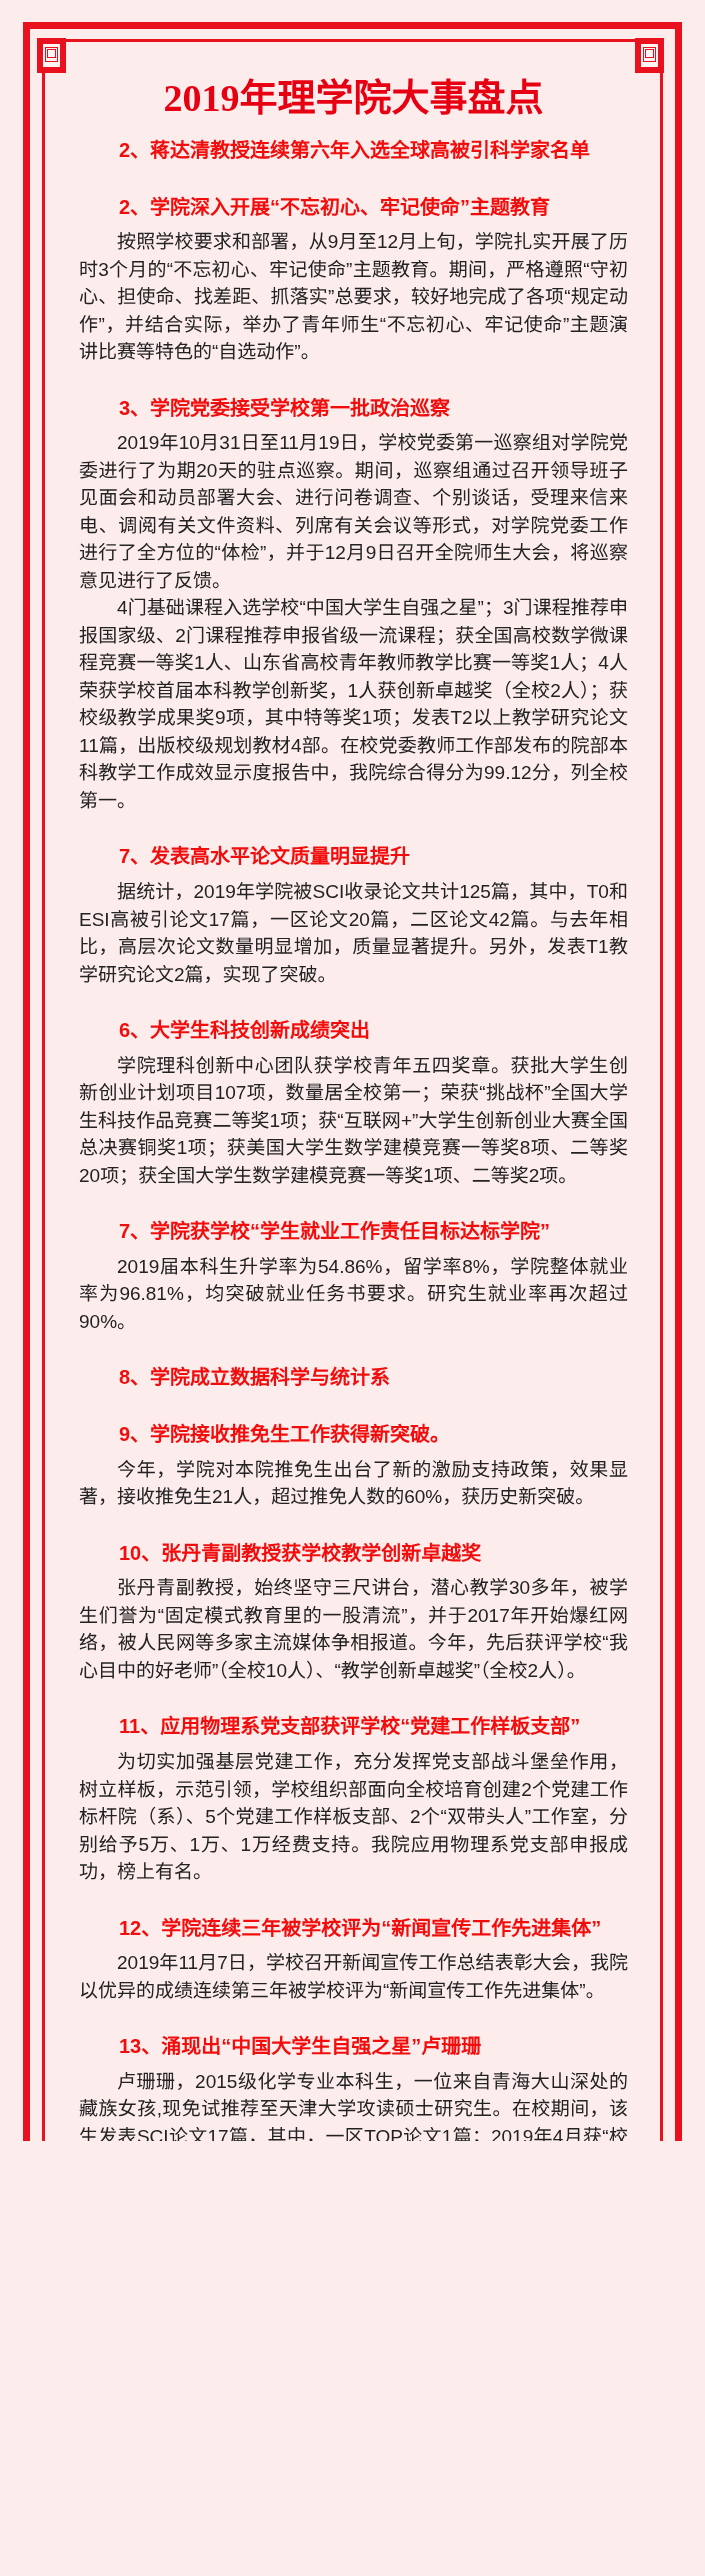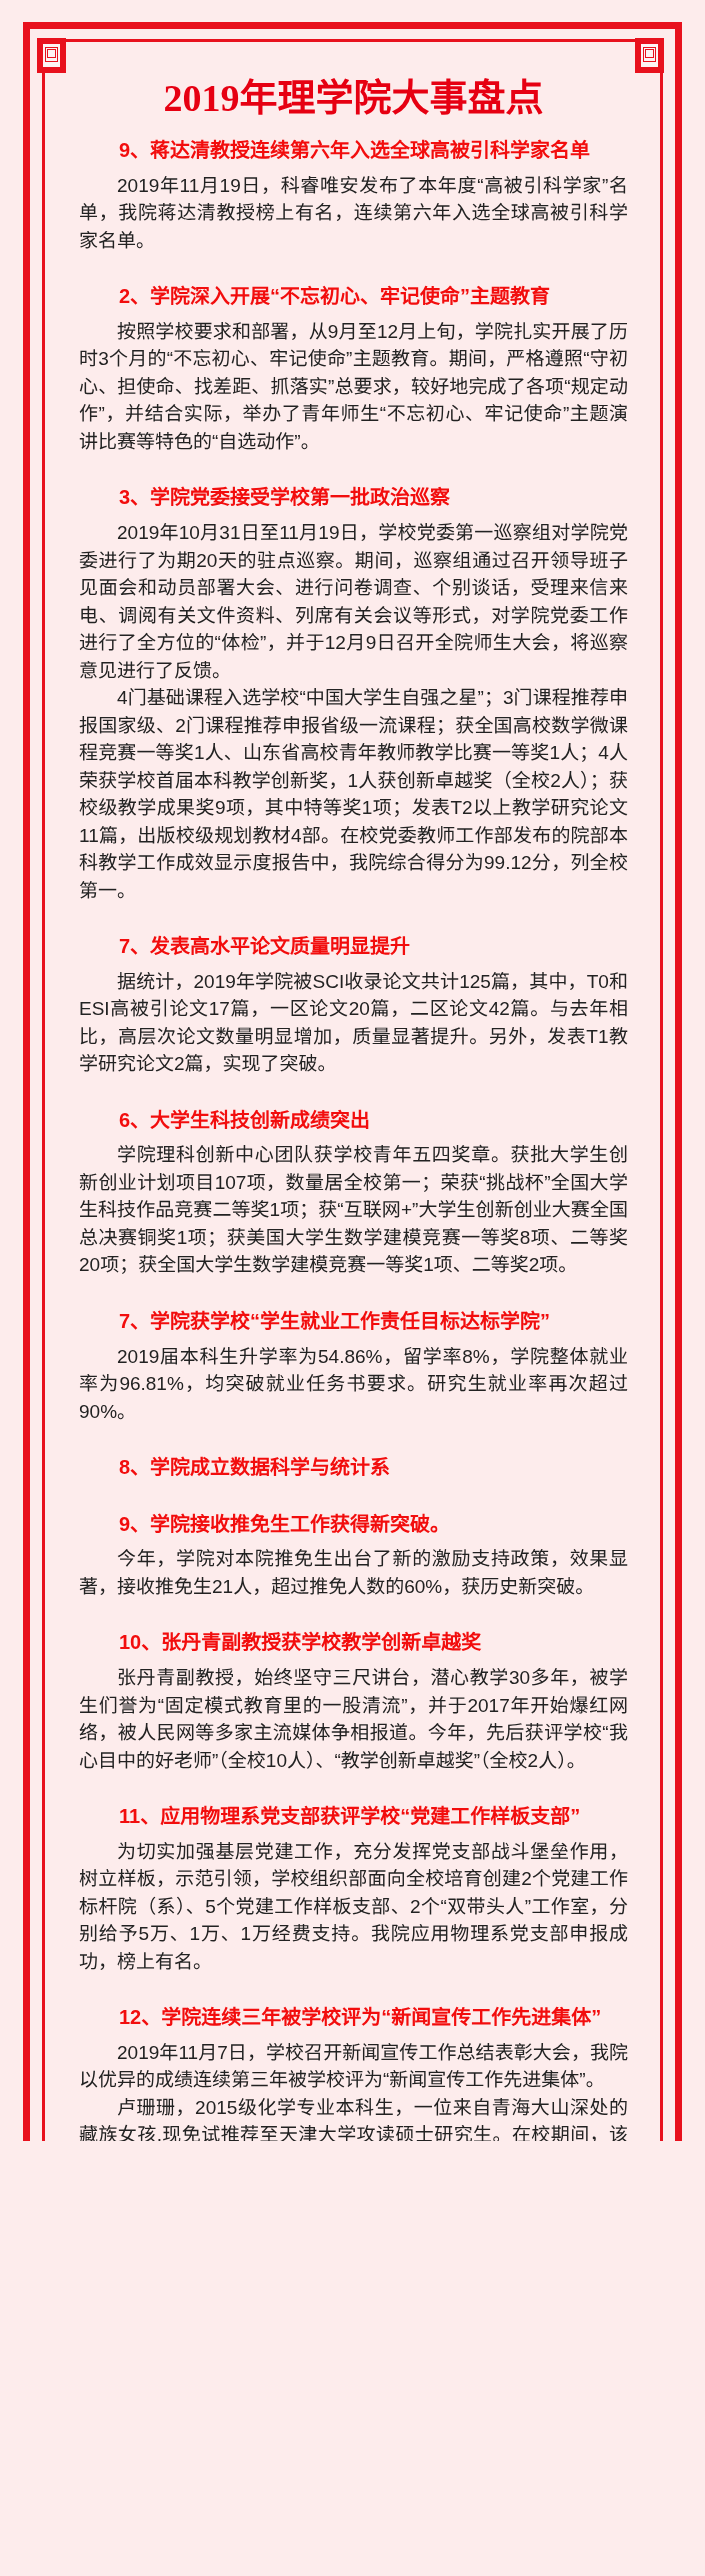--- a/index.html
+++ b/index.html
@@ -113,22 +113,21 @@
   <div class="ornament orn-br">
       <div class="orn-in">
         <div class="orn-in2"></div>
       </div>
     </div>
 
   <div class="content">
     <h1 class="doc-title">2019年理学院大事盘点</h1>
     <div id="sections">
   <div class="section">
-    <h2>9、蒋达清教授连续第六年入选全球高被引科学家名单</h2>
-    <p>2019年11月19日，科睿唯安发布了本年度“高被引科学家”名单，我院蒋达清教授榜上有名，连续第六年入选全球高被引科学家名单。</p>
+    <h2>2、蒋达清教授连续第六年入选全球高被引科学家名单</h2>
   </div>
 
   <div class="section">
     <h2>2、学院深入开展“不忘初心、牢记使命”主题教育</h2>
     <p>按照学校要求和部署，从9月至12月上旬，学院扎实开展了历时3个月的“不忘初心、牢记使命”主题教育。期间，严格遵照“守初心、担使命、找差距、抓落实”总要求，较好地完成了各项“规定动作”，并结合实际，举办了青年师生“不忘初心、牢记使命”主题演讲比赛等特色的“自选动作”。</p>
   </div>
 
   <div class="section">
     <h2>3、学院党委接受学校第一批政治巡察</h2>
     <p>2019年10月31日至11月19日，学校党委第一巡察组对学院党委进行了为期20天的驻点巡察。期间，巡察组通过召开领导班子见面会和动员部署大会、进行问卷调查、个别谈话，受理来信来电、调阅有关文件资料、列席有关会议等形式，对学院党委工作进行了全方位的“体检”，并于12月9日召开全院师生大会，将巡察意见进行了反馈。</p>
@@ -171,19 +170,20 @@
     <h2>11、应用物理系党支部获评学校“党建工作样板支部”</h2>
     <p>为切实加强基层党建工作，充分发挥党支部战斗堡垒作用，树立样板，示范引领，学校组织部面向全校培育创建2个党建工作标杆院（系）、5个党建工作样板支部、2个“双带头人”工作室，分别给予5万、1万、1万经费支持。我院应用物理系党支部申报成功，榜上有名。</p>
   </div>
 
   <div class="section">
     <h2>12、学院连续三年被学校评为“新闻宣传工作先进集体”</h2>
     <p>2019年11月7日，学校召开新闻宣传工作总结表彰大会，我院以优异的成绩连续第三年被学校评为“新闻宣传工作先进集体”。</p>
   </div>
 
   <div class="section">
+    <h2>13、涌现出“中国大学生自强之星”卢珊珊</h2>
     <p>卢珊珊，2015级化学专业本科生，一位来自青海大山深处的藏族女孩,现免试推荐至天津大学攻读硕士研究生。在校期间，该生发表SCI论文17篇，其中，一区TOP论文1篇；2019年4月获“校长奖”；2019年9月获“中国大学生自强之星”称号；2019年11月，获第十六届全国“挑战杯”二等奖；在今年毕业典礼上代表本科毕业生发言。</p>
   </div>
 </div>
   </div>
 
 </div>
 
 
 </body></html>

